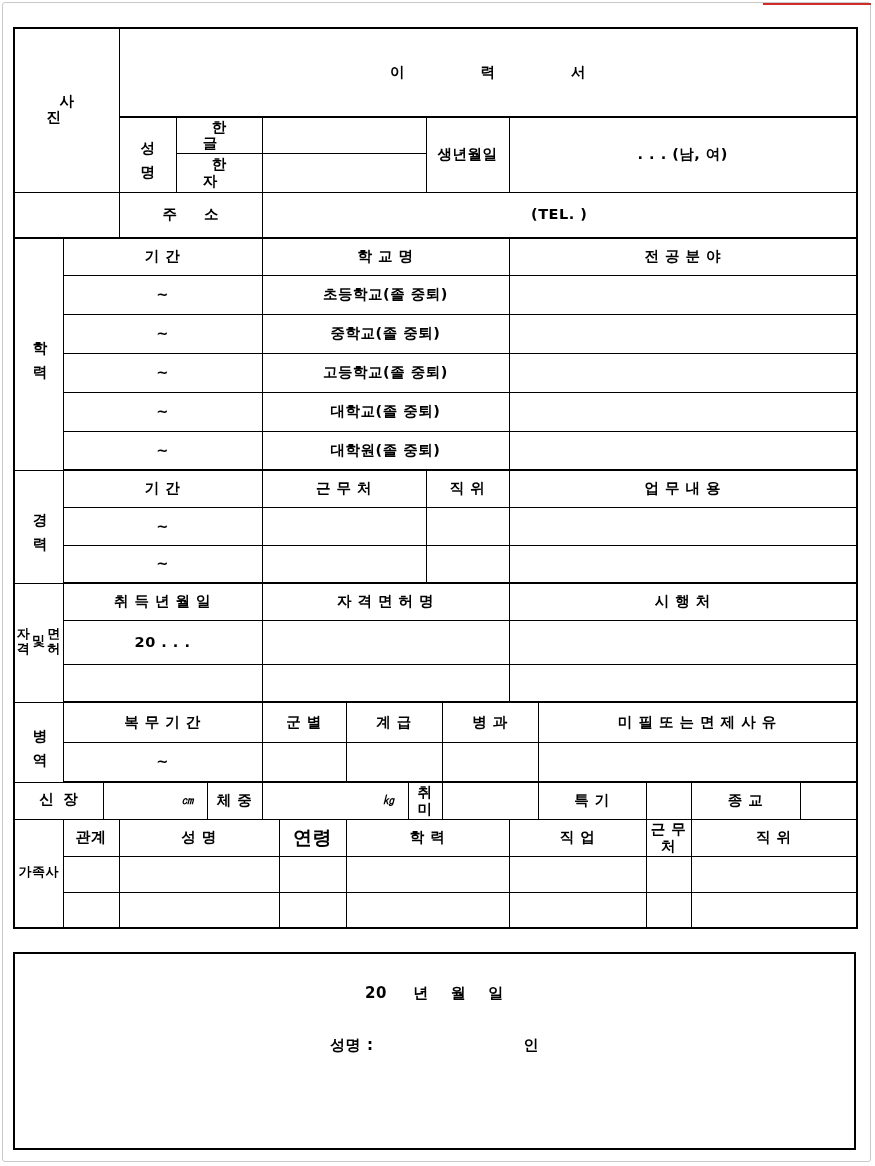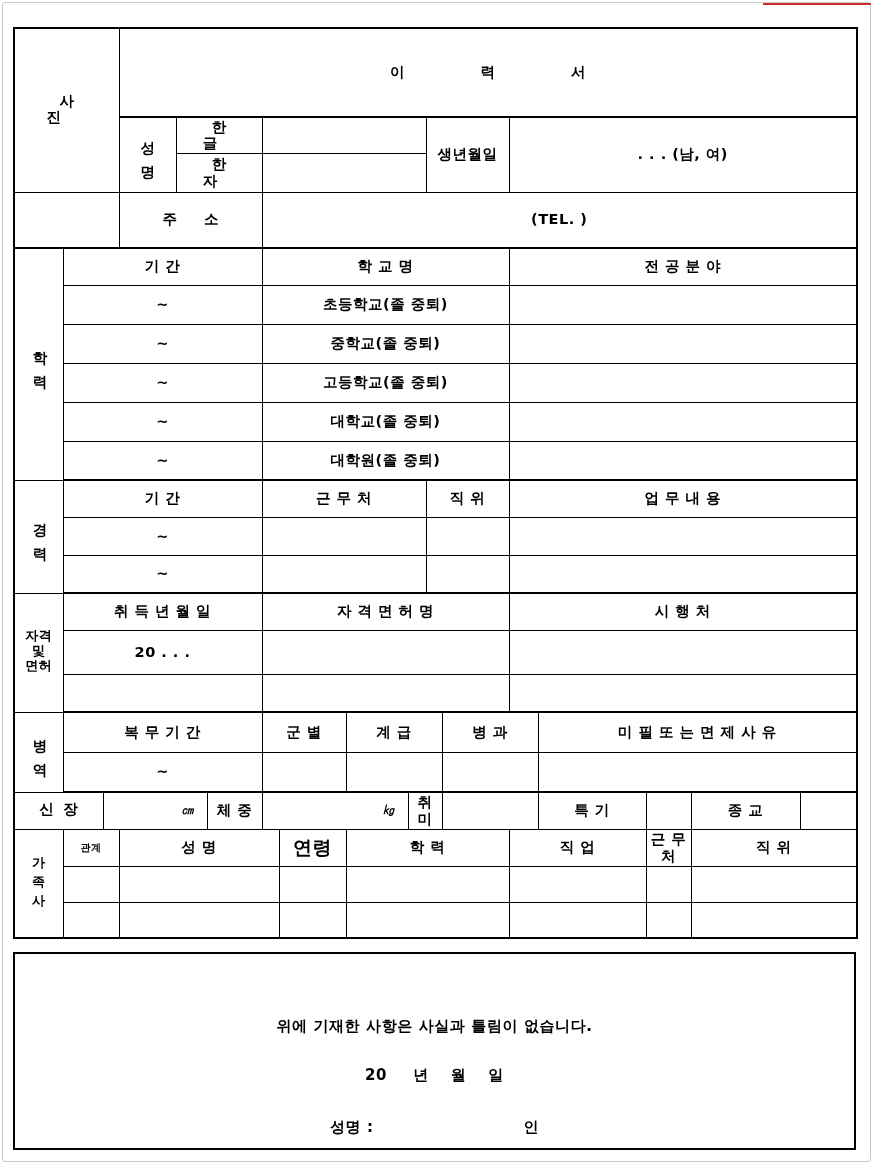--- a/index.html
+++ b/index.html
@@ -64,21 +64,21 @@
   .vert{
     writing-mode:vertical-rl;
     text-orientation:upright;
     letter-spacing:10px;
     display:inline-block;
   }
   .vert-wrap{
     display:flex;align-items:center;justify-content:center;height:100%;
   }
   .stack{
-    display:flex;flex-direction:column;align-items:center;justify-content:center;
+    display:flex;flex-direction:row;align-items:center;justify-content:center;
     height:100%;line-height:1.15;
   }
   .left-pad{text-align:left;padding-left:10px;}
   .right-pad{text-align:right;padding-right:8px;}
   .tilde{font-weight:normal;font-size:15px;}
   .unit{font-style:italic;font-size:13px;font-weight:bold;}
   .datedots{font-weight:normal;letter-spacing:0px;margin-top:28px;}
   .hz{ display:flex;align-items:center;justify-content:space-between;height:100%;padding:0 12px;box-sizing:border-box;}
 
   
@@ -157,21 +157,21 @@
       <td rowspan="2" colspan="10" class="thick-right">.    .    . (남, 여)</td>
     </tr>
 
     <tr style="height:39px">
       <td colspan="3">
         <span class="spread2">한 자</span>
       </td>
       <td colspan="5"></td>
     </tr>
 
-    <tr style="height:56px">
+    <tr style="height:46px">
       <td colspan="3" class="thick-left thick-bottom"></td>
       <td colspan="4" class="thick-bottom">
         <span class="spread4">주 소</span>
       </td>
       <td colspan="18" class="thick-right thick-bottom">
         <span>(TEL.              )</span>
       </td>
     </tr>
 
     <tr style="height:37px">
@@ -341,21 +341,21 @@
     </tr>
 
     <tr style="height:37px">
       <td rowspan="3" class="thick-left thick-bottom">
         <div class="stack" style="font-size:13px;line-height:1.45;">
           <span>가</span>
           <span>족</span>
           <span>사</span>
         </div>
       </td>
-      <td colspan="2" style="font-size:10px">
+      <td colspan="2" style="font-size:15px">
         <span>관계</span>
       </td>
       <td colspan="5">
         <span>성          명</span>
       </td>
       <td colspan="2" style="font-size:19px">
         <span>연령</span>
       </td>
       <td colspan="5">
         <span>학      력</span>
@@ -386,20 +386,19 @@
       <td colspan="5" class="thick-bottom"></td>
       <td colspan="4" class="thick-bottom"></td>
       <td colspan="3" class="thick-bottom"></td>
       <td colspan="3" class="thick-right thick-bottom"></td>
     </tr>
   </tbody>
     </table>
 </div>
 
 <div id="decl">
-  <div class="l1">위에 기재한 사항은 사실과 틀림이 없습니다.</div>
   <div class="l2">
     <span>20</span><span class="gapA"></span><span>년</span><span class="gapB"></span><span>월</span><span class="gapB"></span><span>일</span>
   </div>
   <div class="l3">
     <span>성명 :</span><span class="gapC"></span><span>인</span>
   </div>
 </div>
 
 </body></html>

